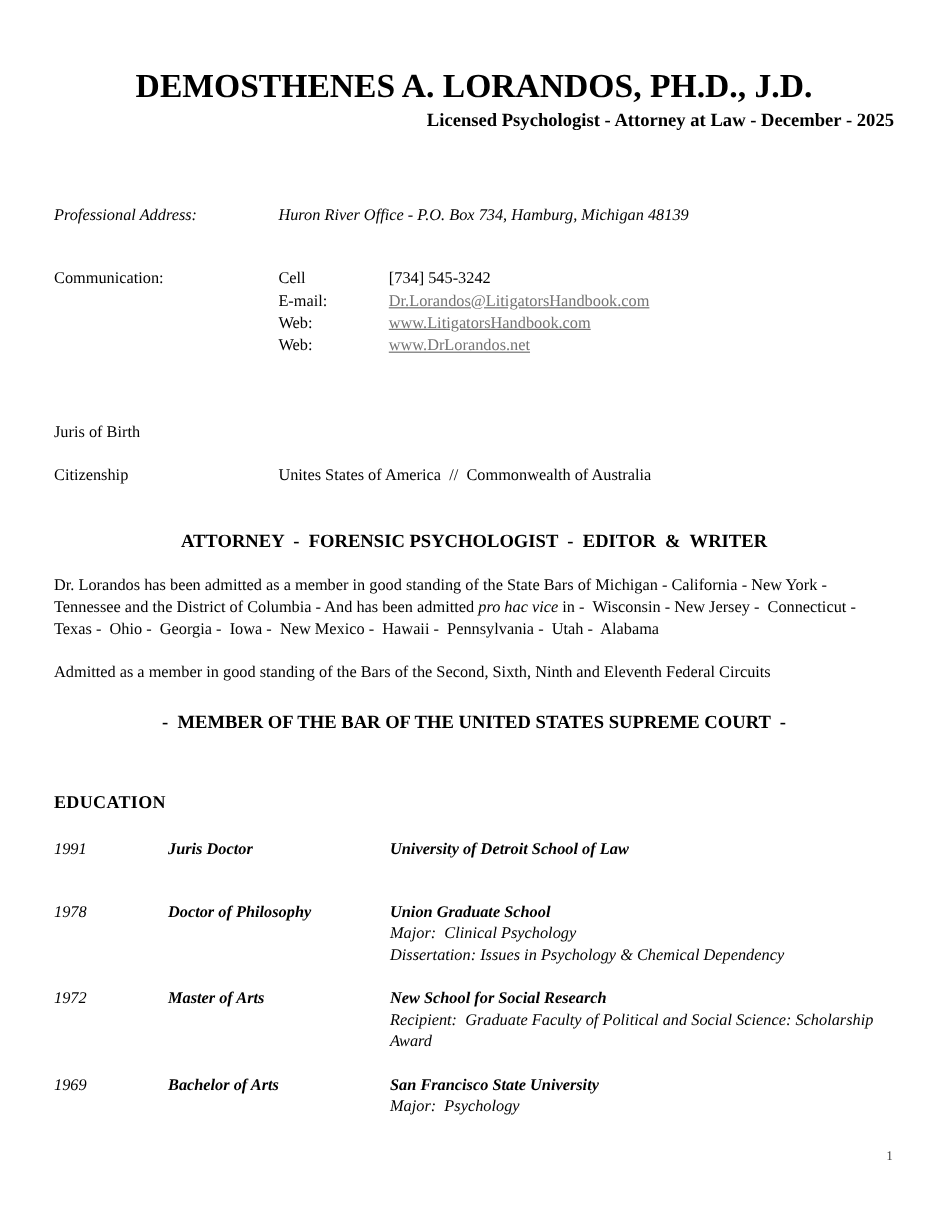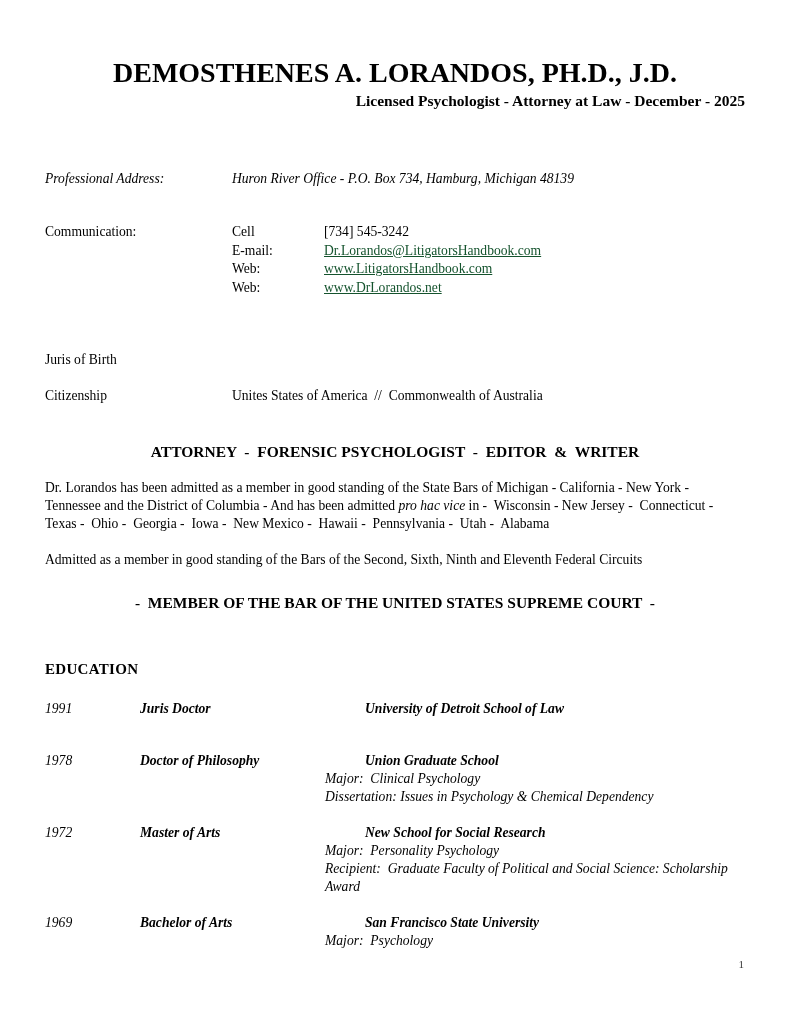--- a/index.html
+++ b/index.html
@@ -17,42 +17,42 @@
   .subtitle { text-align: right; font-size: 15.5px; line-height: 19px; font-weight: bold; margin-top: 5px; }
 
   .row { display: flex; align-items: flex-start; }
   .col-label { width: 187px; flex-shrink: 0; }
   .col-value { flex: 1; }
 
   .addr-row { margin-top: 60px; font-style: italic; }
   .comm-row-outer { margin-top: 35px; }
   .comm-line { display: flex; line-height: 18.5px; }
   .comm-key { width: 92px; flex-shrink: 0; }
-  a.link { color: #14532d; text-decoration: underline; cursor: pointer; }
+  a.link { color: #737373; text-decoration: underline; cursor: pointer; }
 
   .birth-row { margin-top: 54px; }
   .citizen-row { margin-top: 18px; }
 
   .center-heading { text-align: center; font-weight: bold; font-size: 15.5px; line-height: 19px; }
   .heading-attorney { margin-top: 37px; }
   .para { margin-top: 18px; }
   .heading-supreme { margin-top: 24px; }
 
   .section-heading {
     margin-top: 48px; font-weight: bold; font-size: 15px;
     display: inline-block; letter-spacing: 0.3px;
   }
 
   .edu-list { margin-top: 21px; }
   .edu-row { display: flex; align-items: flex-start; margin-bottom: 18px; font-style: italic; }
   .edu-row.gap-lg { margin-bottom: 34px; }
   .edu-year { width: 95px; flex-shrink: 0; }
   .edu-degree { width: 185px; flex-shrink: 0; font-weight: bold; }
   .edu-school { flex: 1; }
-  .school-name { font-weight: bold; margin-left: 40px; }
+  .school-name { font-weight: bold; }
 
   .page-number {
     position: absolute; top: 955px; right: 47px;
     font-size: 11px; color: #3a3a3a;
   }
 </style>
 </head>
 <body>
 
 <div class="page">
@@ -125,21 +125,20 @@
           <div class="t">Major:  Clinical Psychology</div>
           <div class="t">Dissertation: Issues in Psychology &amp; Chemical Dependency</div>
         </div>
       </div>
 
       <div class="edu-row">
         <div class="edu-year t">1972</div>
         <div class="edu-degree t">Master of Arts</div>
         <div class="edu-school">
           <div class="school-name t">New School for Social Research</div>
-          <div class="t">Major:  Personality Psychology</div>
           <div class="t">Recipient:  Graduate Faculty of Political and Social Science: Scholarship Award</div>
         </div>
       </div>
 
       <div class="edu-row">
         <div class="edu-year t">1969</div>
         <div class="edu-degree t">Bachelor of Arts</div>
         <div class="edu-school">
           <div class="school-name t">San Francisco State University</div>
           <div class="t">Major:  Psychology</div>

